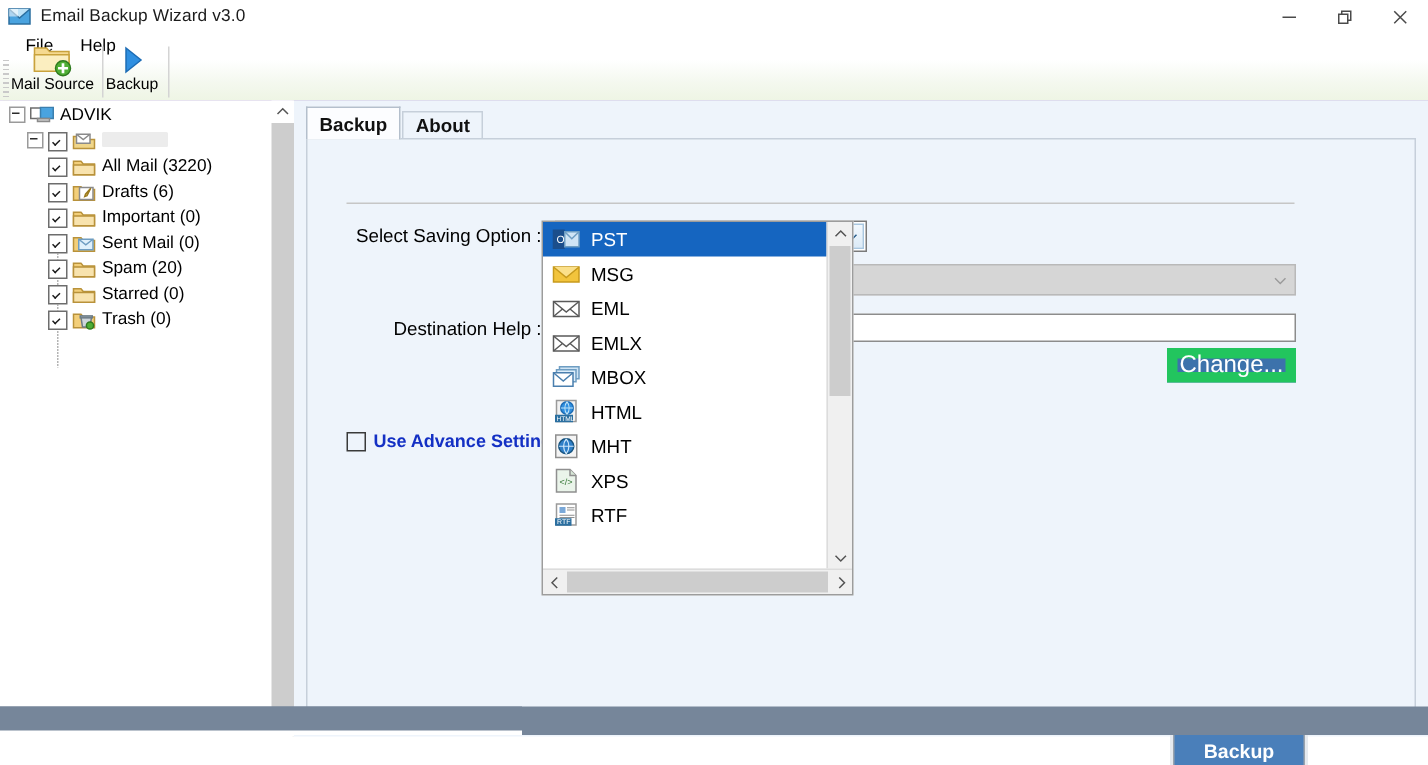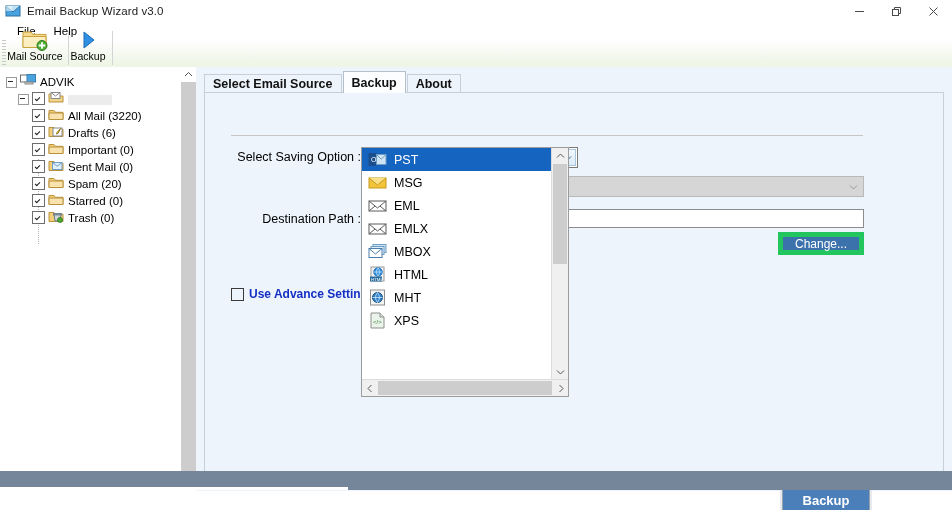--- a/index.html
+++ b/index.html
@@ -35,21 +35,21 @@
   .tbtn{position:absolute;top:-12px;width:auto;text-align:center;}
   .tbtn .lbl{font-size:10.5px;color:#000;display:block;margin-top:-1px;white-space:nowrap;}
   .tbtn .ic{height:22px;display:flex;align-items:center;justify-content:center;}
   .tsep{position:absolute;top:-9px;width:1px;height:34px;background:#d4d4d4;}
 
   
   .leftpanel{position:absolute;left:0;top:67px;width:196px;height:424px;background:#fff;
     border-right:1px solid #d8d8d8;box-sizing:border-box;}
   .tree{position:absolute;left:0;top:0;width:181px;height:424px;overflow:hidden;padding-top:4px;
     box-sizing:border-box;}
-  .trow{display:flex;align-items:flex-end;height:17px;white-space:nowrap;font-size:11.5px;}
+  .trow{display:flex;align-items:flex-start;height:17px;white-space:nowrap;font-size:11.5px;}
   .exp{width:9px;height:9px;border:1px solid #9a9a9a;background:#fff;margin-right:3px;
     position:relative;flex:0 0 auto;}
   .exp:before{content:"";position:absolute;left:1px;top:3px;width:5px;height:1px;background:#2b2b2b;}
   .cb{width:11px;height:11px;border:1px solid #6d6d6d;background:#fff;margin-right:3px;
     position:relative;flex:0 0 auto;}
   .cb.on:after{content:"";position:absolute;left:2px;top:4px;width:4px;height:2px;
     border-left:1.6px solid #1b1b1b;border-bottom:1.6px solid #1b1b1b;transform:rotate(-45deg);}
   .ticon{width:16px;height:14px;margin-right:4px;flex:0 0 auto;}
   .tlabel{color:#000;}
   .indent1{padding-left:6px;}
@@ -86,22 +86,22 @@
   .combo .arrowbox{position:absolute;right:1px;top:1px;width:17px;height:17px;
     background:linear-gradient(180deg,#f2f8fd,#dcebf7);border:1px solid #a9c7e0;
     display:flex;align-items:center;justify-content:center;box-sizing:border-box;}
   .combo.disabled{background:#d6d6d6;border:1px solid #b9b9b9;}
   .combo.disabled .arrowbox{background:transparent;border:none;}
 
   .pathbox{position:absolute;background:#fff;border:1px solid #8c8c8c;height:19px;
     display:flex;align-items:center;box-sizing:border-box;font-size:12px;}
   .pathbox span{padding-left:3px;white-space:nowrap;}
 
-  .btn{position:absolute;box-sizing:border-box;background:#39699f;border:5px solid #22c55e;
-    color:#fff;font-size:12px;display:flex;align-items:center;justify-content:center;}
+  .btn{position:absolute;box-sizing:border-box;background:#39699f;border:7px solid #22c55e;
+    color:#fff;font-size:16px;display:flex;align-items:center;justify-content:center;}
   .btn.change{background:#3c72ab;}
   .btn.backup{background:#4a7fba;border:1px solid #9aa3ad;font-weight:bold;font-size:13px;
     box-shadow:0 0 0 2px #e6eaef;}
 
   .advchk{position:absolute;display:flex;align-items:center;}
   .advchk .box{width:11px;height:11px;border:1px solid #3a3a3a;background:#eef4fb;margin-right:5px;}
   .advchk .txt{font-size:12px;font-weight:bold;color:#1430c4;white-space:nowrap;}
 
   
   .popup{position:absolute;left:361px;top:147px;width:208px;height:250px;background:#fff;
@@ -312,23 +312,20 @@
             <path d="M1 5 L4.5 1.5 L8 5" fill="none" stroke="#555"></path>
           </svg>
       </div>
       <div class="thumb"></div>
     </div>
   </div>
 
   <div class="right">
 
     <div class="tabstrip">
-      <div class="tab">
-        <span>Select Email Source</span>
-      </div>
       <div class="tab active">
         <span>Backup</span>
       </div>
       <div class="tab">
         <span>About</span>
       </div>
     </div>
 
     <div class="tabpanel">
       <div class="hrule"></div>
@@ -347,21 +344,21 @@
 
       <div class="combo disabled" style="left:165px;top:83px;width:494px;">
         <span class="arrowbox">
           <svg width="9" height="6" viewBox="0 0 9 6">
               <path d="M1 1.5 L4.5 5 L8 1.5" fill="none" stroke="#9b9b9b"></path>
             </svg>
         </span>
       </div>
 
       <div class="frow" style="left:26px;top:119px;width:130px;justify-content:flex-end;">
-        <span class="flabel">Destination Path :</span>
+        <span class="flabel">Destination Help :</span>
       </div>
       <div class="pathbox" style="left:165px;top:116px;width:494px;">
         <span>rd_16-03-2018 12-56.pst</span>
       </div>
       <div class="btn change" style="left:573px;top:139px;width:86px;height:23px;">
         <span>Change...</span>
       </div>
 
       <div class="advchk" style="left:26px;top:194px;">
         <span class="box"></span>
@@ -460,20 +457,32 @@
         <span class="pic">
           <svg width="19" height="17" viewBox="0 0 19 17">
             <path d="M3 1 h9 l4 4 v11 h-13 z" fill="#eaf4ea" stroke="#8f8f8f"></path>
             <path d="M12 1 v4 h4" fill="#d6e6d6" stroke="#8f8f8f"></path>
             <text x="5" y="11.5" font-size="6" fill="#3a7a3a" font-family="Liberation Sans, sans-serif">&lt;/&gt;</text>
           </svg>
         </span>
         <span>XPS</span>
       </div>
 
+      <div class="pitem">
+        <span class="pic">
+          <svg width="19" height="17" viewBox="0 0 19 17">
+            <rect x="3" y="1" width="13" height="14" fill="#fff" stroke="#9a9a9a"></rect>
+            <rect x="5" y="3" width="4" height="4" fill="#7aa8d8"></rect>
+            <path d="M10 3.5 h5 M10 5 h5 M5 8.5 h10 M5 10 h10" stroke="#8f8f8f" stroke-width=".8"></path>
+            <rect x="2" y="10.5" width="11" height="5" fill="#2b6fa0"></rect>
+            <text x="3.4" y="14.6" font-size="4.6" fill="#fff" font-family="Liberation Sans, sans-serif">RTF</text>
+          </svg>
+        </span>
+        <span>RTF</span>
+      </div>
 
     </div>
 
     <div class="pvscroll">
       <div class="ar">
         <svg width="9" height="6" viewBox="0 0 9 6">
             <path d="M1 4.5 L4.5 1 L8 4.5" fill="none" stroke="#555"></path>
           </svg>
       </div>
       <div class="th"></div>

